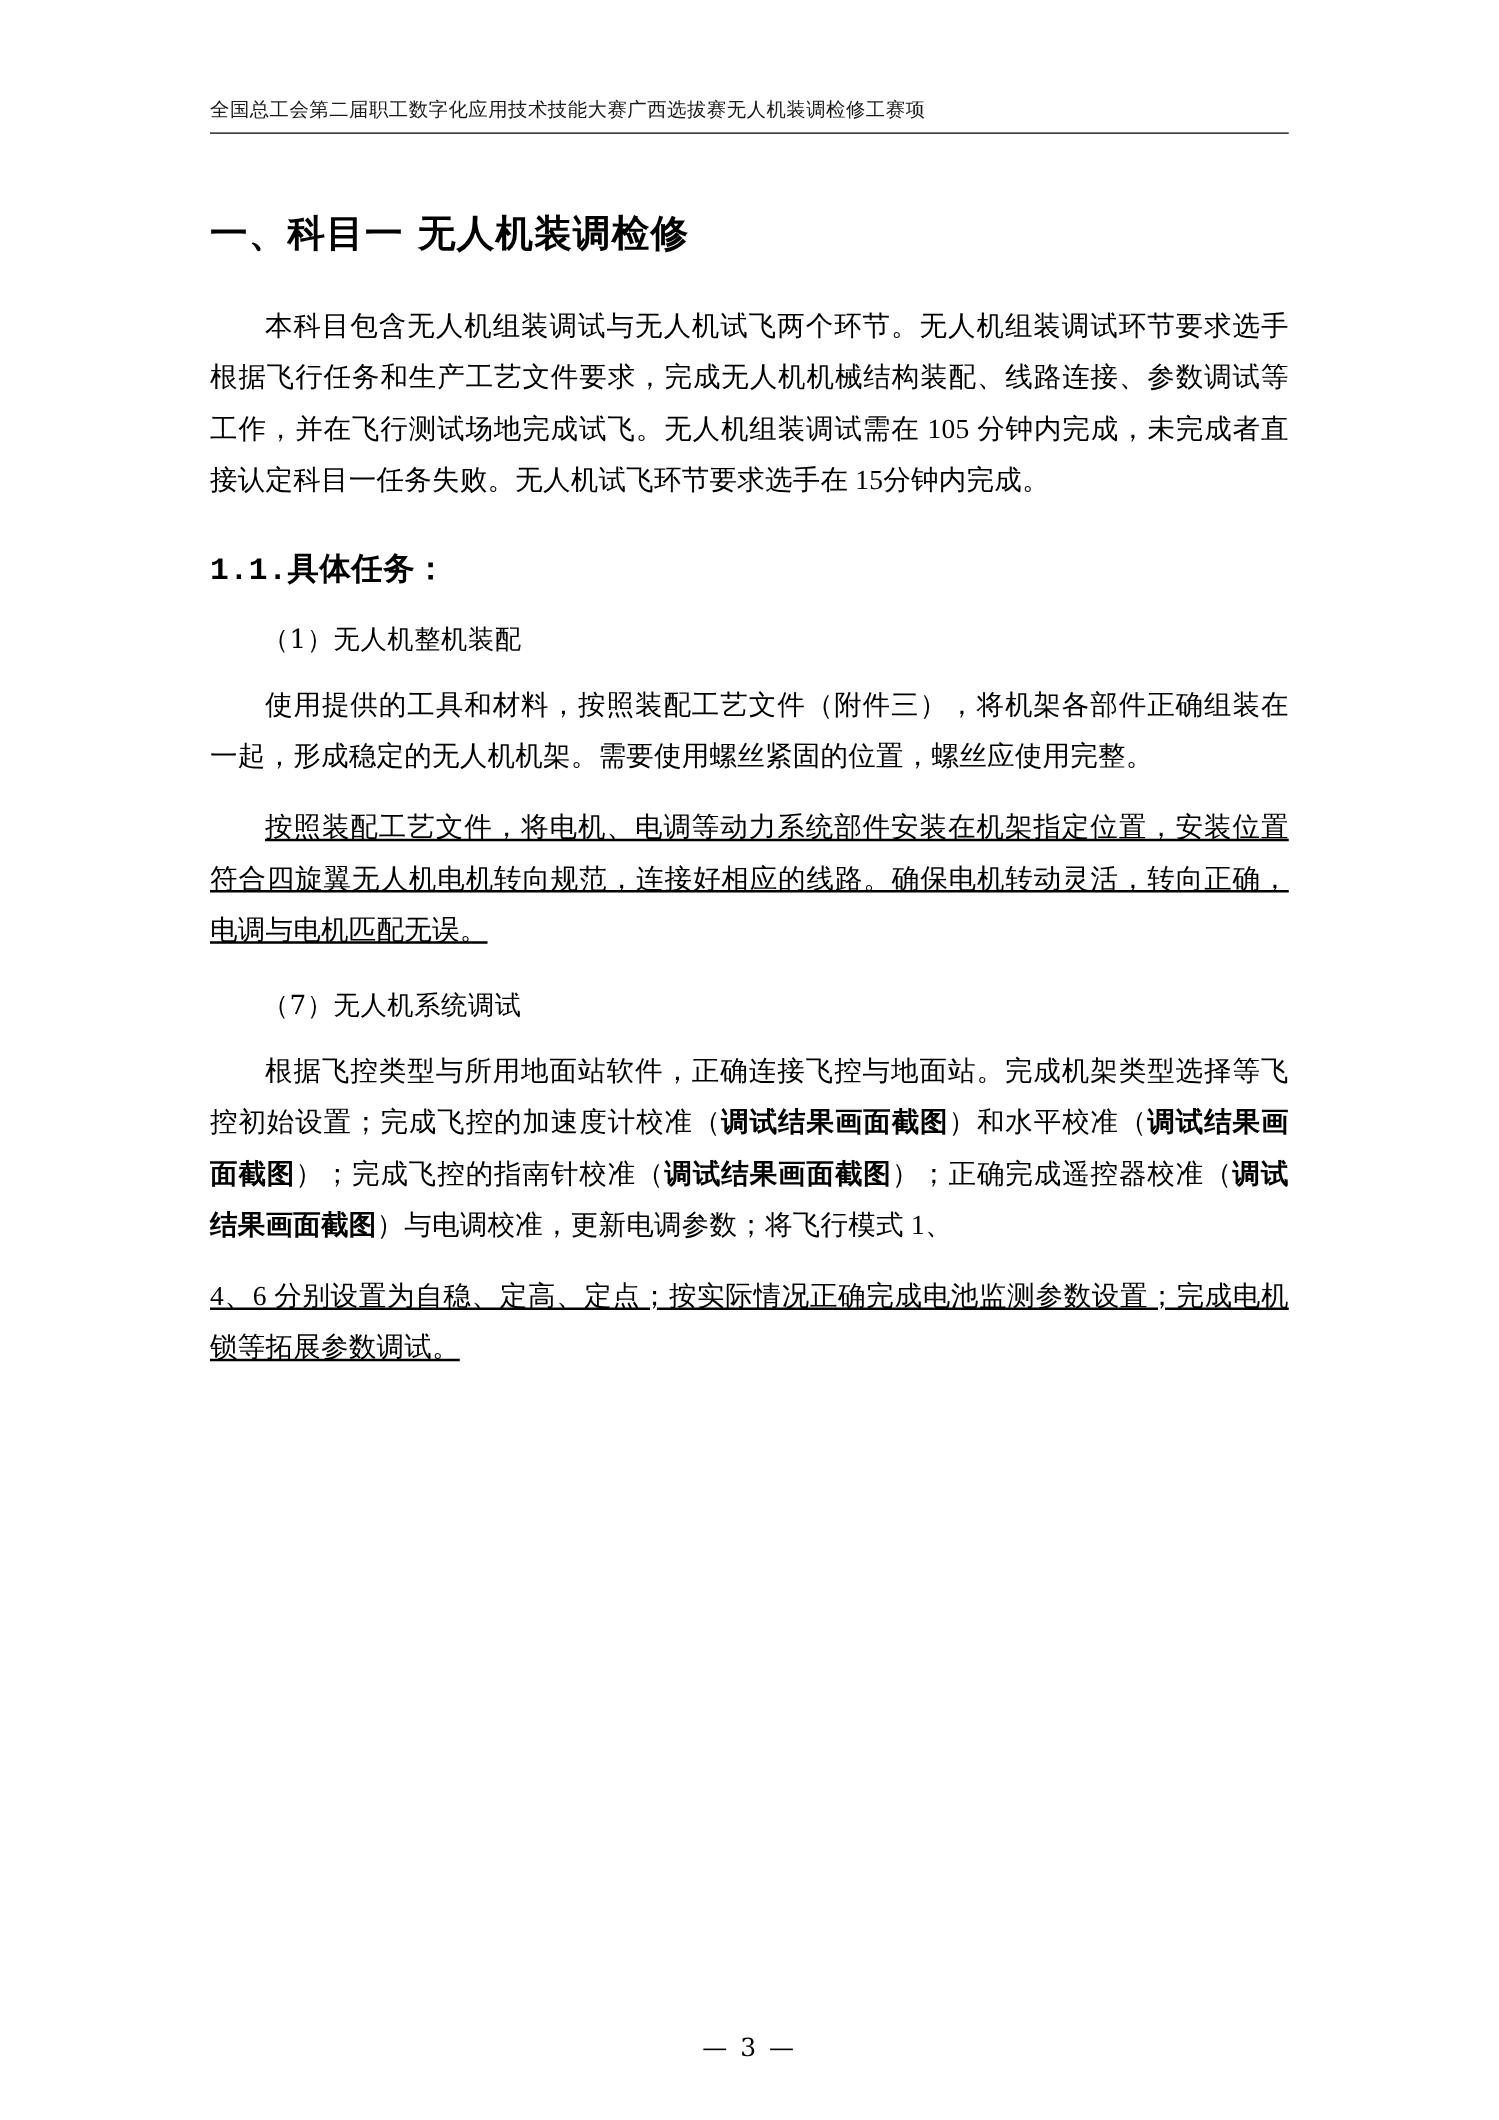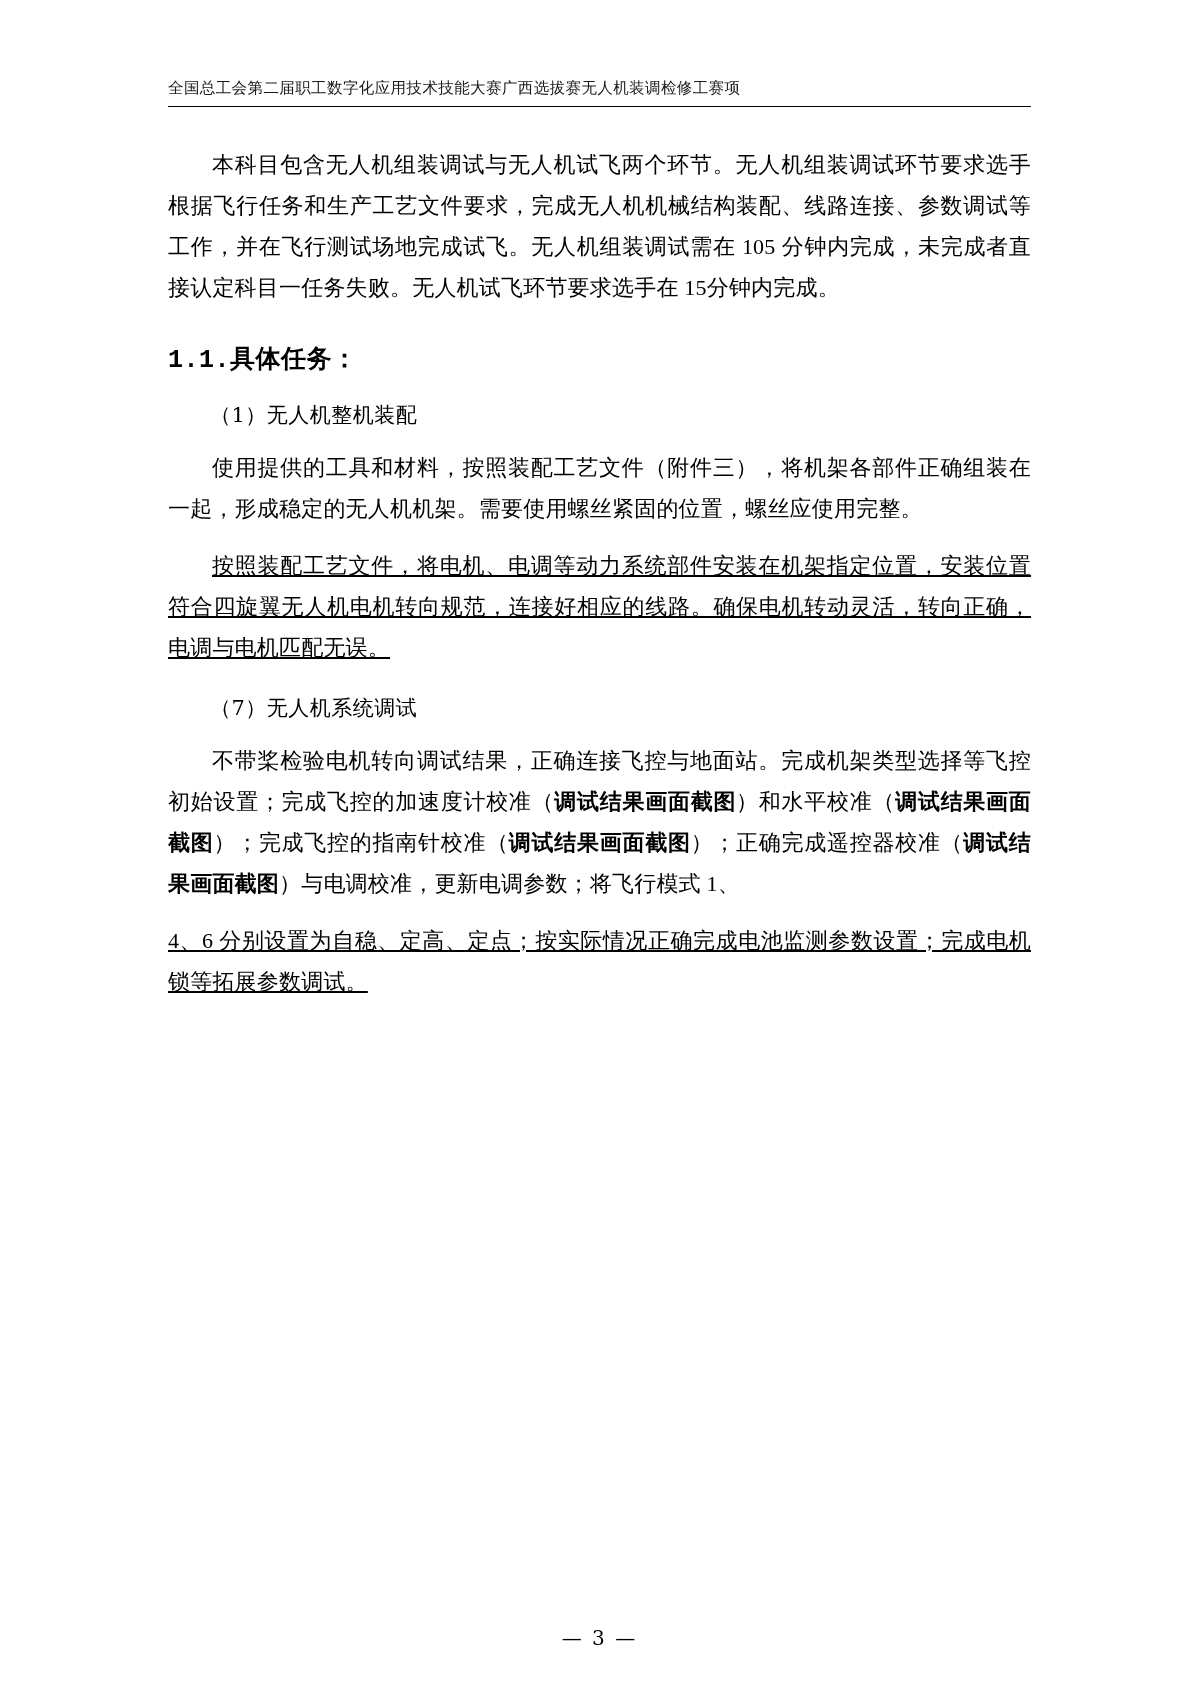--- a/index.html
+++ b/index.html
@@ -20,21 +20,21 @@
     box-sizing: border-box;
     padding: 78px 168px 40px 168px;
   }
   .header {
     font-size: 15.5px;
     font-family: "DejaVu Sans", "Liberation Sans", sans-serif;
     letter-spacing: 0.4px;
     color: #1a1a1a;
     padding-bottom: 7px;
     border-bottom: 1.2px solid #000;
-    margin-bottom: 37px;
+    margin-bottom: 60px;
     white-space: nowrap;
   }
   h1.section-title {
     font-size: 30px;
     font-weight: bold;
     font-family: "DejaVu Serif", "Liberation Serif", serif;
     margin: 0 0 32px 0;
     letter-spacing: 1px;
   }
   h2.sub-title {
@@ -82,32 +82,33 @@
     letter-spacing: 2px;
   }
 </style>
 </head>
 <body>
 
 <div class="page">
 
   <div class="header">全国总工会第二届职工数字化应用技术技能大赛广西选拔赛无人机装调检修工赛项</div>
 
+  <h1 class="section-title">一、科目一  无人机装调检修</h1>
 
   <p class="body-text para-gap">本科目包含无人机组装调试与无人机试飞两个环节。无人机组装调试环节要求选手根据飞行任务和生产工艺文件要求，完成无人机机械结构装配、线路连接、参数调试等工作，并在飞行测试场地完成试飞。无人机组装调试需在 105 分钟内完成，未完成者直接认定科目一任务失败。无人机试飞环节要求选手在 15分钟内完成。</p>
 
   <h2 class="sub-title">1.1.具体任务：</h2>
 
   <h3 class="item-title">（1）无人机整机装配</h3>
 
   <p class="body-text">使用提供的工具和材料，按照装配工艺文件（附件三），将机架各部件正确组装在一起，形成稳定的无人机机架。需要使用螺丝紧固的位置，螺丝应使用完整。</p>
   <p class="body-text">按照装配工艺文件，将电机、电调等动力系统部件安装在机架指定位置，安装位置符合四旋翼无人机电机转向规范，连接好相应的线路。确保电机转动灵活，转向正确，电调与电机匹配无误。</p>
 
   <h3 class="item-title">（7）无人机系统调试</h3>
 
-  <p class="body-text"><span>不带桨检验电机转向调试结果，正确连接飞控与地面站。完成机架类型选择等飞控初始设置；完成飞控的加速度计校准（</span><span class="bold-inline">调试结果画面截图</span><span>）和水平校准（</span><span class="bold-inline">调试结果画面截图</span><span>）；完成飞控的指南针校准（</span><span class="bold-inline">调试结果画面截图</span><span>）；正确完成遥控器校准（</span><span class="bold-inline">调试结果画面截图</span><span>）与电调校准，更新电调参数；将飞行模式 1、</span></p>
+  <p class="body-text"><span>根据飞控类型与所用地面站软件，正确连接飞控与地面站。完成机架类型选择等飞控初始设置；完成飞控的加速度计校准（</span><span class="bold-inline">调试结果画面截图</span><span>）和水平校准（</span><span class="bold-inline">调试结果画面截图</span><span>）；完成飞控的指南针校准（</span><span class="bold-inline">调试结果画面截图</span><span>）；正确完成遥控器校准（</span><span class="bold-inline">调试结果画面截图</span><span>）与电调校准，更新电调参数；将飞行模式 1、</span></p>
 
   <p class="body-text" style="text-indent:0;">4、6 分别设置为自稳、定高、定点；按实际情况正确完成电池监测参数设置；完成电机锁等拓展参数调试。</p>
 
 
   <div class="footer">— 3 —</div>
 
 </div>
 
 </body></html>

